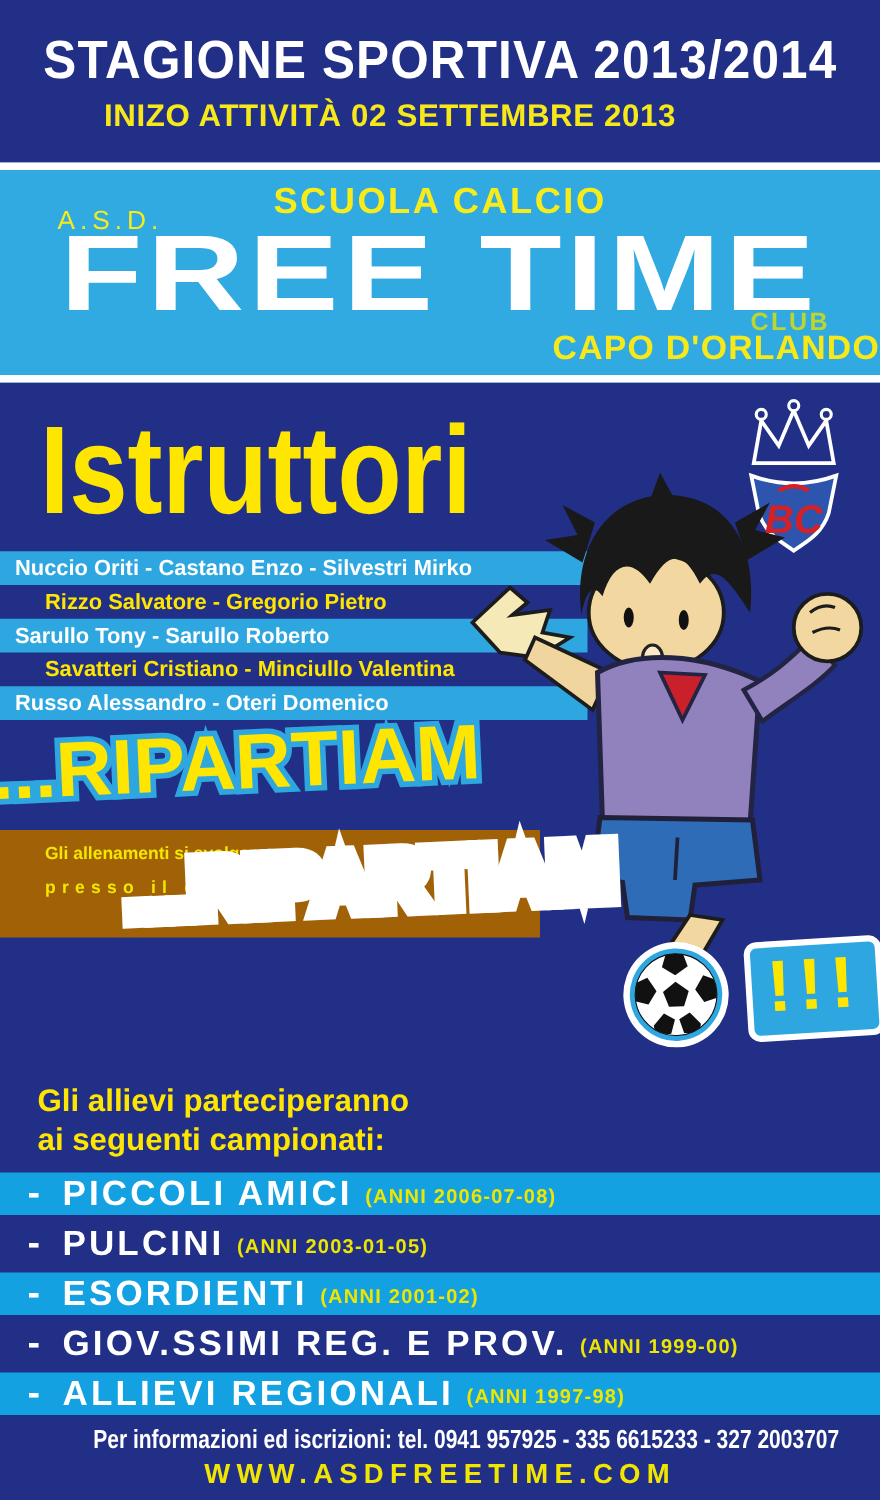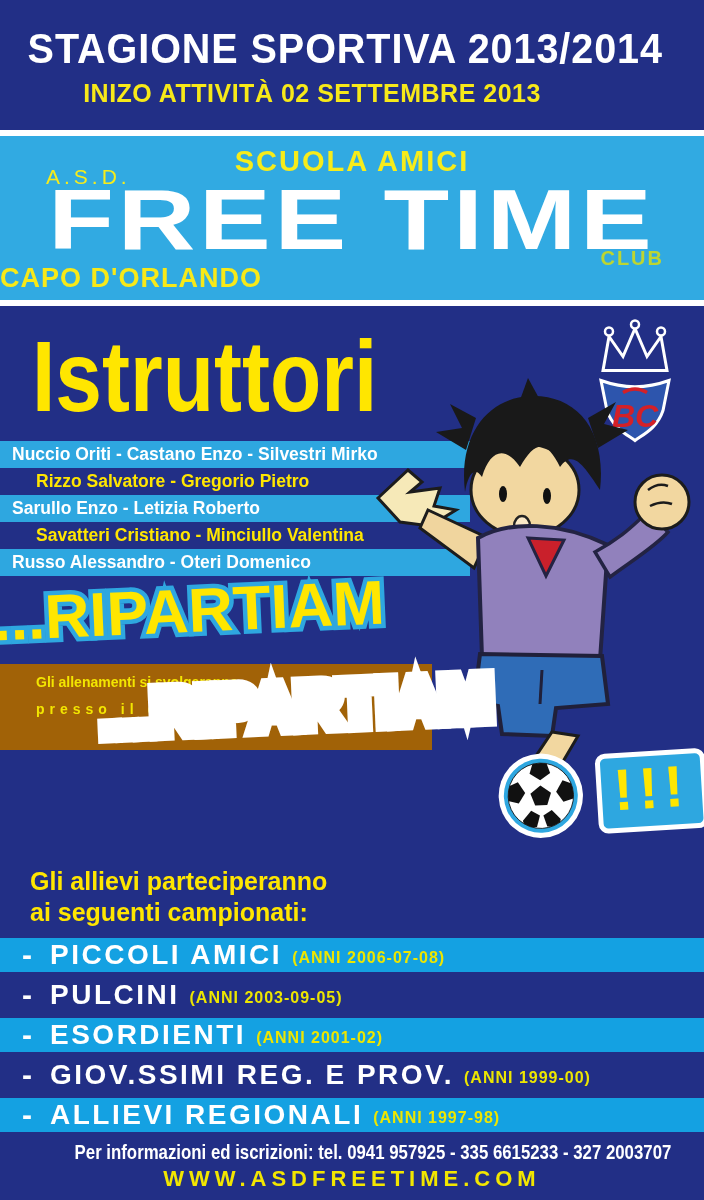--- a/index.html
+++ b/index.html
@@ -1,31 +1,31 @@
 <!DOCTYPE html>
 <html><head>
 <meta charset="utf-8">
 <style>
   html,body{margin:0;padding:0;}
   body{width:704px;height:1200px;font-family:"Liberation Sans",sans-serif;}
   #poster{position:relative;width:704px;height:1200px;background:#222f86;overflow:hidden;}
 
   
-  .season-title{position:absolute;top:24px;left:0;width:704px;}
+  .season-title{position:absolute;top:24px;left:0;width:704px;text-align:center;}
   .season-title span{display:inline-block;color:#ffffff;font-size:43px;font-weight:bold;letter-spacing:1px;white-space:nowrap;transform:scaleX(.92);transform-origin:center;}
   .activity{position:absolute;top:79px;left:0;width:624px;text-align:center;color:#f7e919;font-size:25px;font-weight:bold;letter-spacing:.5px;}
 
   
   .band{position:absolute;top:130px;left:0;width:704px;height:176px;background:#31aae2;border-top:6px solid #ffffff;border-bottom:6px solid #ffffff;box-sizing:border-box;}
   .school{position:absolute;top:9px;left:0;width:704px;text-align:center;color:#f7ec1a;font-size:29px;font-weight:bold;letter-spacing:2px;}
   .asd{position:absolute;top:29px;left:46px;color:#f7ec1a;font-size:21px;letter-spacing:4px;}
   .club-name{position:absolute;top:40px;left:0;width:704px;text-align:center;white-space:nowrap;}
   .club-name span{display:inline-block;color:#ffffff;font-size:86px;font-weight:bold;letter-spacing:3px;transform:scaleX(1.25);transform-origin:center;line-height:86px;}
   .club-suffix{position:absolute;right:40px;bottom:30px;color:#bdd531;font-size:20px;font-weight:bold;letter-spacing:2px;}
-  .city{position:absolute;bottom:6px;left:0;width:704px;text-align:left;color:#f7e919;font-size:27px;font-weight:bold;letter-spacing:1px;}
+  .city{position:absolute;bottom:6px;left:0;width:704px;text-align:right;color:#f7e919;font-size:27px;font-weight:bold;letter-spacing:1px;}
 
   
   .crest{position:absolute;top:318px;left:585px;width:100px;height:126px;}
 
   
   .istruttori{position:absolute;top:328px;left:32px;}
   .istruttori span{display:inline-block;color:#ffe600;font-size:100px;font-weight:bold;line-height:96px;transform:scaleX(.84);transform-origin:left;}
 
   
   .stripes{position:absolute;top:441px;left:0;width:470px;}
@@ -68,21 +68,21 @@
 <body>
 
 <div id="poster">
 
   <div class="season-title">
     <span>STAGIONE SPORTIVA 2013/2014</span>
   </div>
   <div class="activity">INIZO ATTIVITÀ 02 SETTEMBRE 2013</div>
 
   <div class="band">
-    <div class="school">SCUOLA AMICI</div>
+    <div class="school">SCUOLA CALCIO</div>
     <div class="asd">A.S.D.</div>
     <div class="club-name">
       <span>FREE TIME</span>
     </div>
     <div class="club-suffix">CLUB</div>
     <div class="city">CAPO D'ORLANDO</div>
   </div>
 
   <svg class="crest" viewBox="0 0 100 125">
     <path d="M18,52 L24,18 L38,38 L50,10 L62,38 L76,18 L82,52 Z" fill="#222f86" stroke="#ffffff" stroke-width="3"></path>
@@ -94,21 +94,21 @@
     <text x="50" y="108" text-anchor="middle" font-size="32" font-weight="bold" font-style="italic" fill="#d42027">BC</text>
   </svg>
 
   <div class="istruttori">
     <span>Istruttori</span>
   </div>
 
   <div class="stripes">
     <div class="stripe light">Nuccio Oriti - Castano Enzo - Silvestri Mirko</div>
     <div class="stripe dark">Rizzo Salvatore - Gregorio Pietro</div>
-    <div class="stripe light">Sarullo Enzo - Letizia Roberto</div>
+    <div class="stripe light">Sarullo Tony - Sarullo Roberto</div>
     <div class="stripe dark">Savatteri Cristiano - Minciullo Valentina</div>
     <div class="stripe light">Russo Alessandro - Oteri Domenico</div>
   </div>
 
   <svg class="boy" viewBox="0 0 334 412">
 
     <path d="M8,128 L38,100 L52,112 L40,122 L70,118 L64,136 L86,140 L60,156 L30,152 Z" fill="#f6e9b8" stroke="#1c1c1c" stroke-width="3"></path>
     <path d="M58,140 L118,168 L104,198 L50,158 Z" fill="#f0d59e" stroke="#1c1c1c" stroke-width="3"></path>
 
     <ellipse cx="155" cy="120" rx="54" ry="46" fill="#f2d7a0" stroke="#1c1c1c" stroke-width="3"></ellipse>
@@ -176,21 +176,21 @@
 
   <div class="champs">
     <div class="champ light">
       <span class="dash">-</span>
       <span class="name">PICCOLI AMICI</span>
       <span class="years">(ANNI 2006-07-08)</span>
     </div>
     <div class="champ dark">
       <span class="dash">-</span>
       <span class="name">PULCINI</span>
-      <span class="years">(ANNI 2003-09-05)</span>
+      <span class="years">(ANNI 2003-01-05)</span>
     </div>
     <div class="champ light">
       <span class="dash">-</span>
       <span class="name">ESORDIENTI</span>
       <span class="years">(ANNI 2001-02)</span>
     </div>
     <div class="champ dark">
       <span class="dash">-</span>
       <span class="name">GIOV.SSIMI REG. E PROV.</span>
       <span class="years">(ANNI 1999-00)</span>

